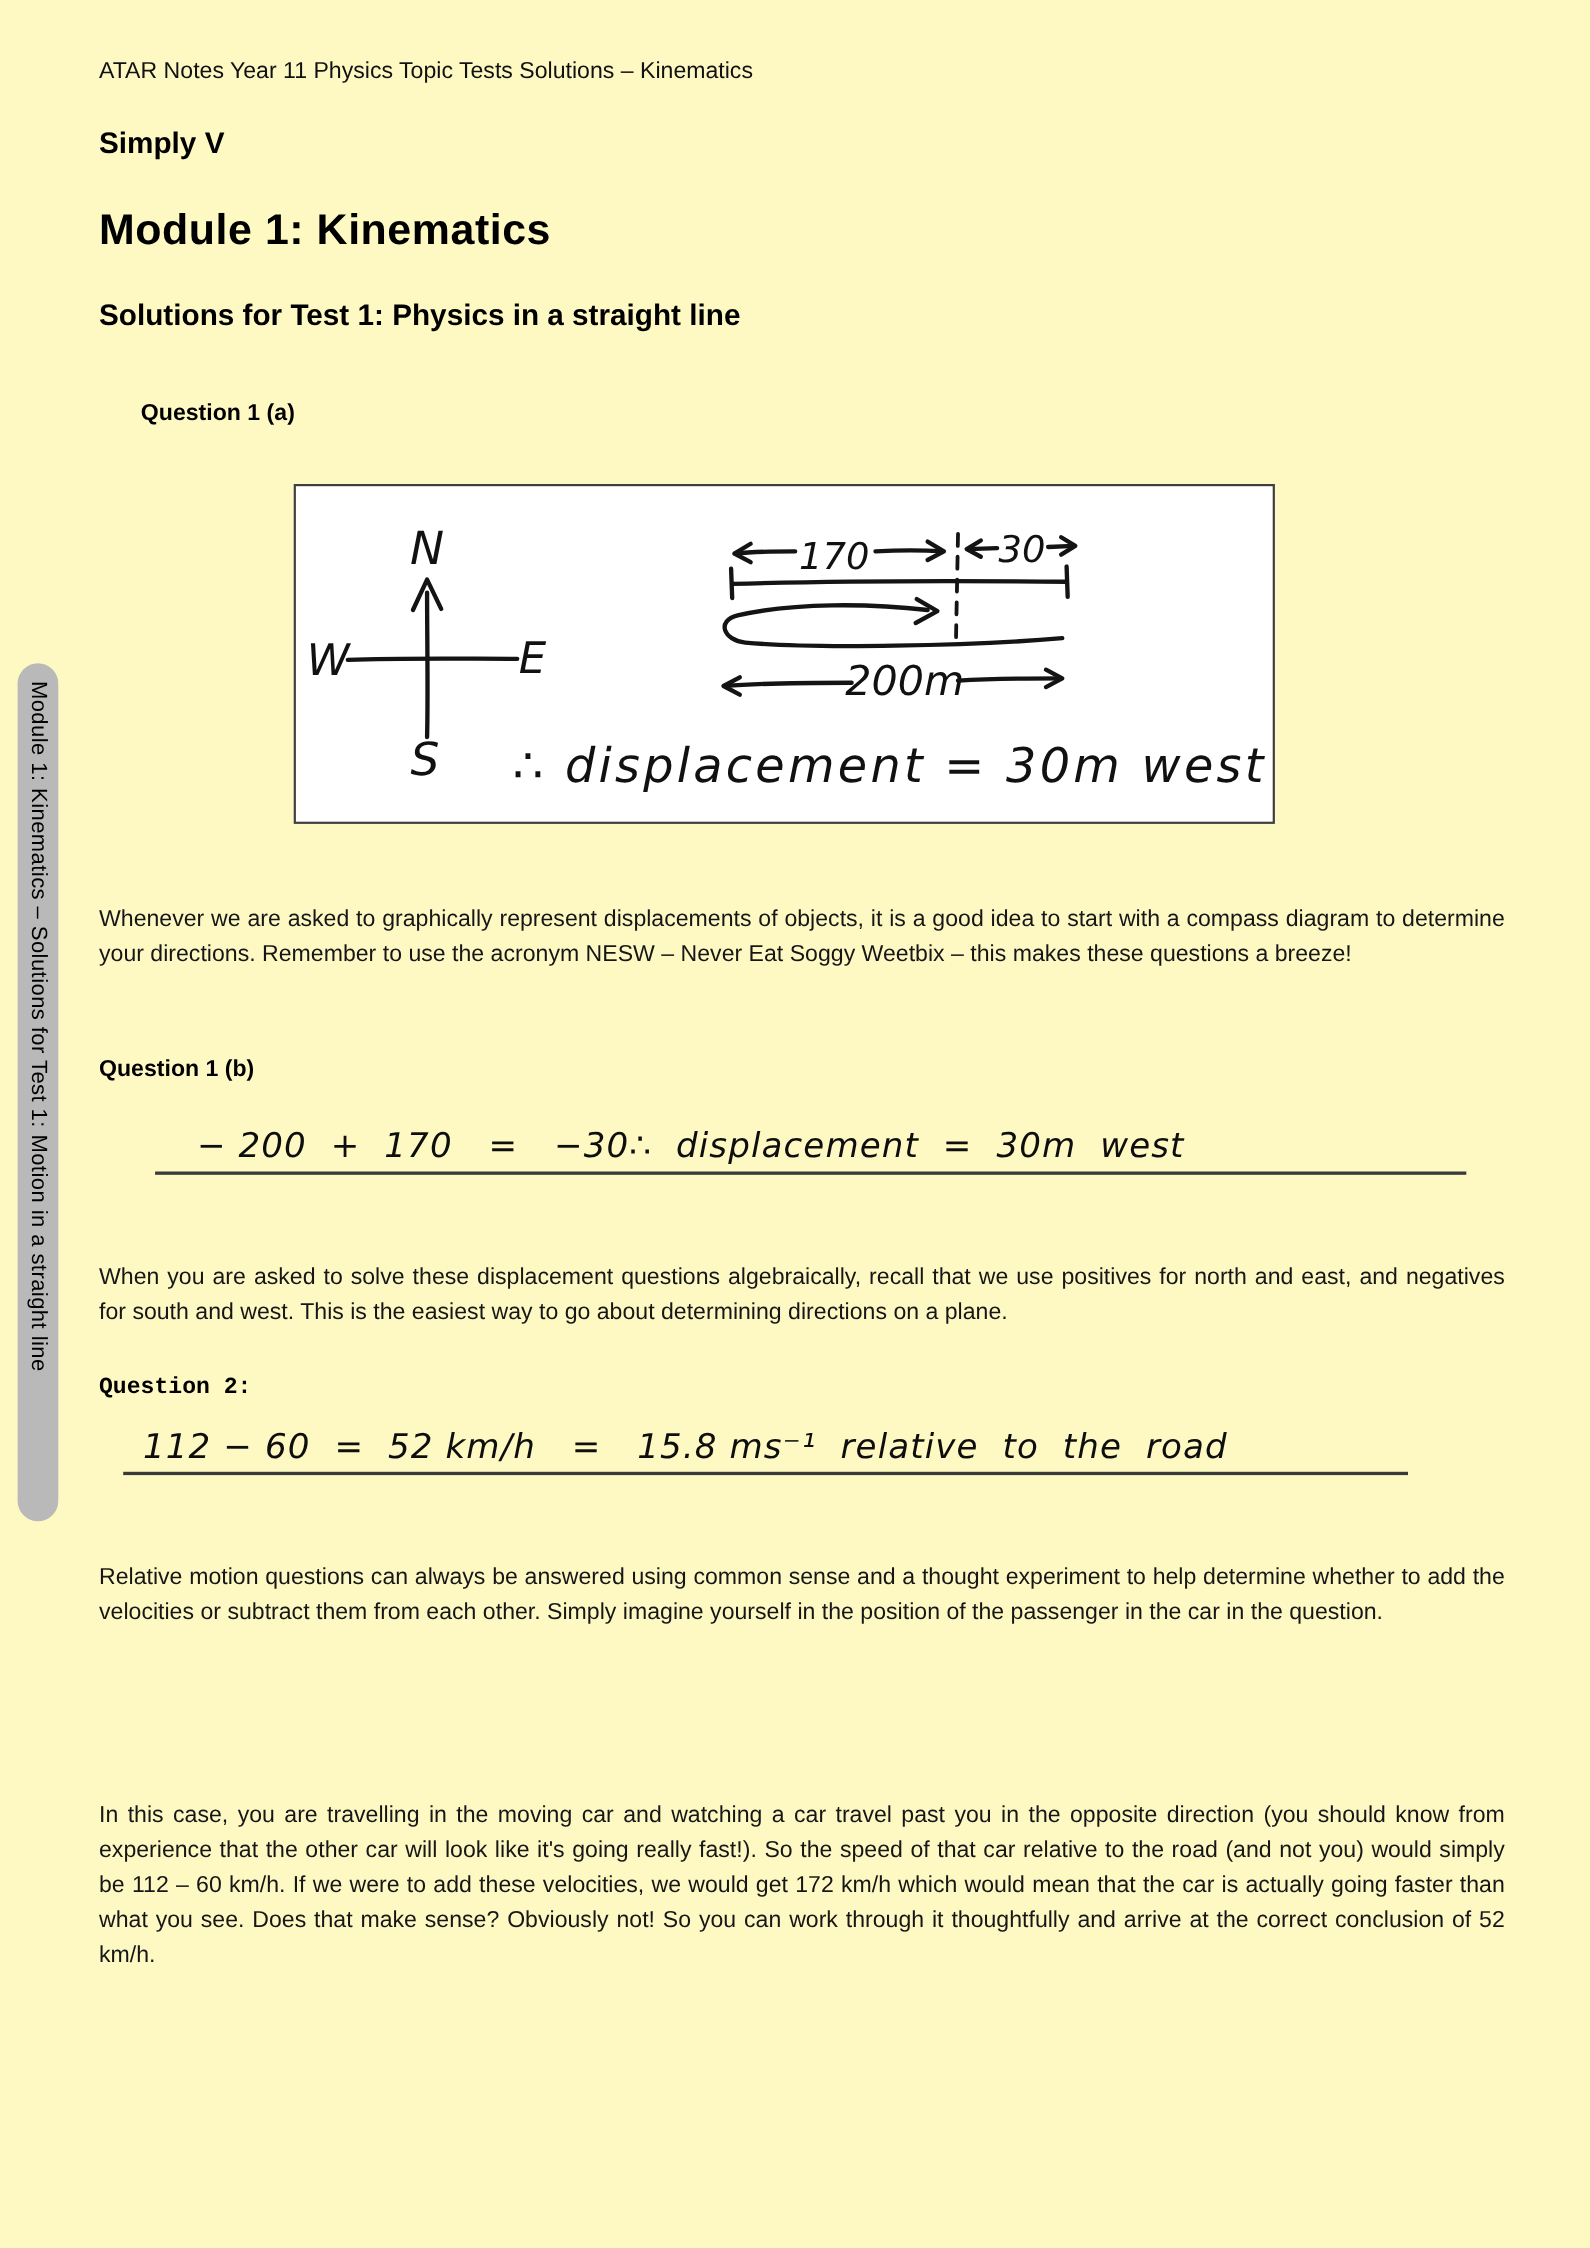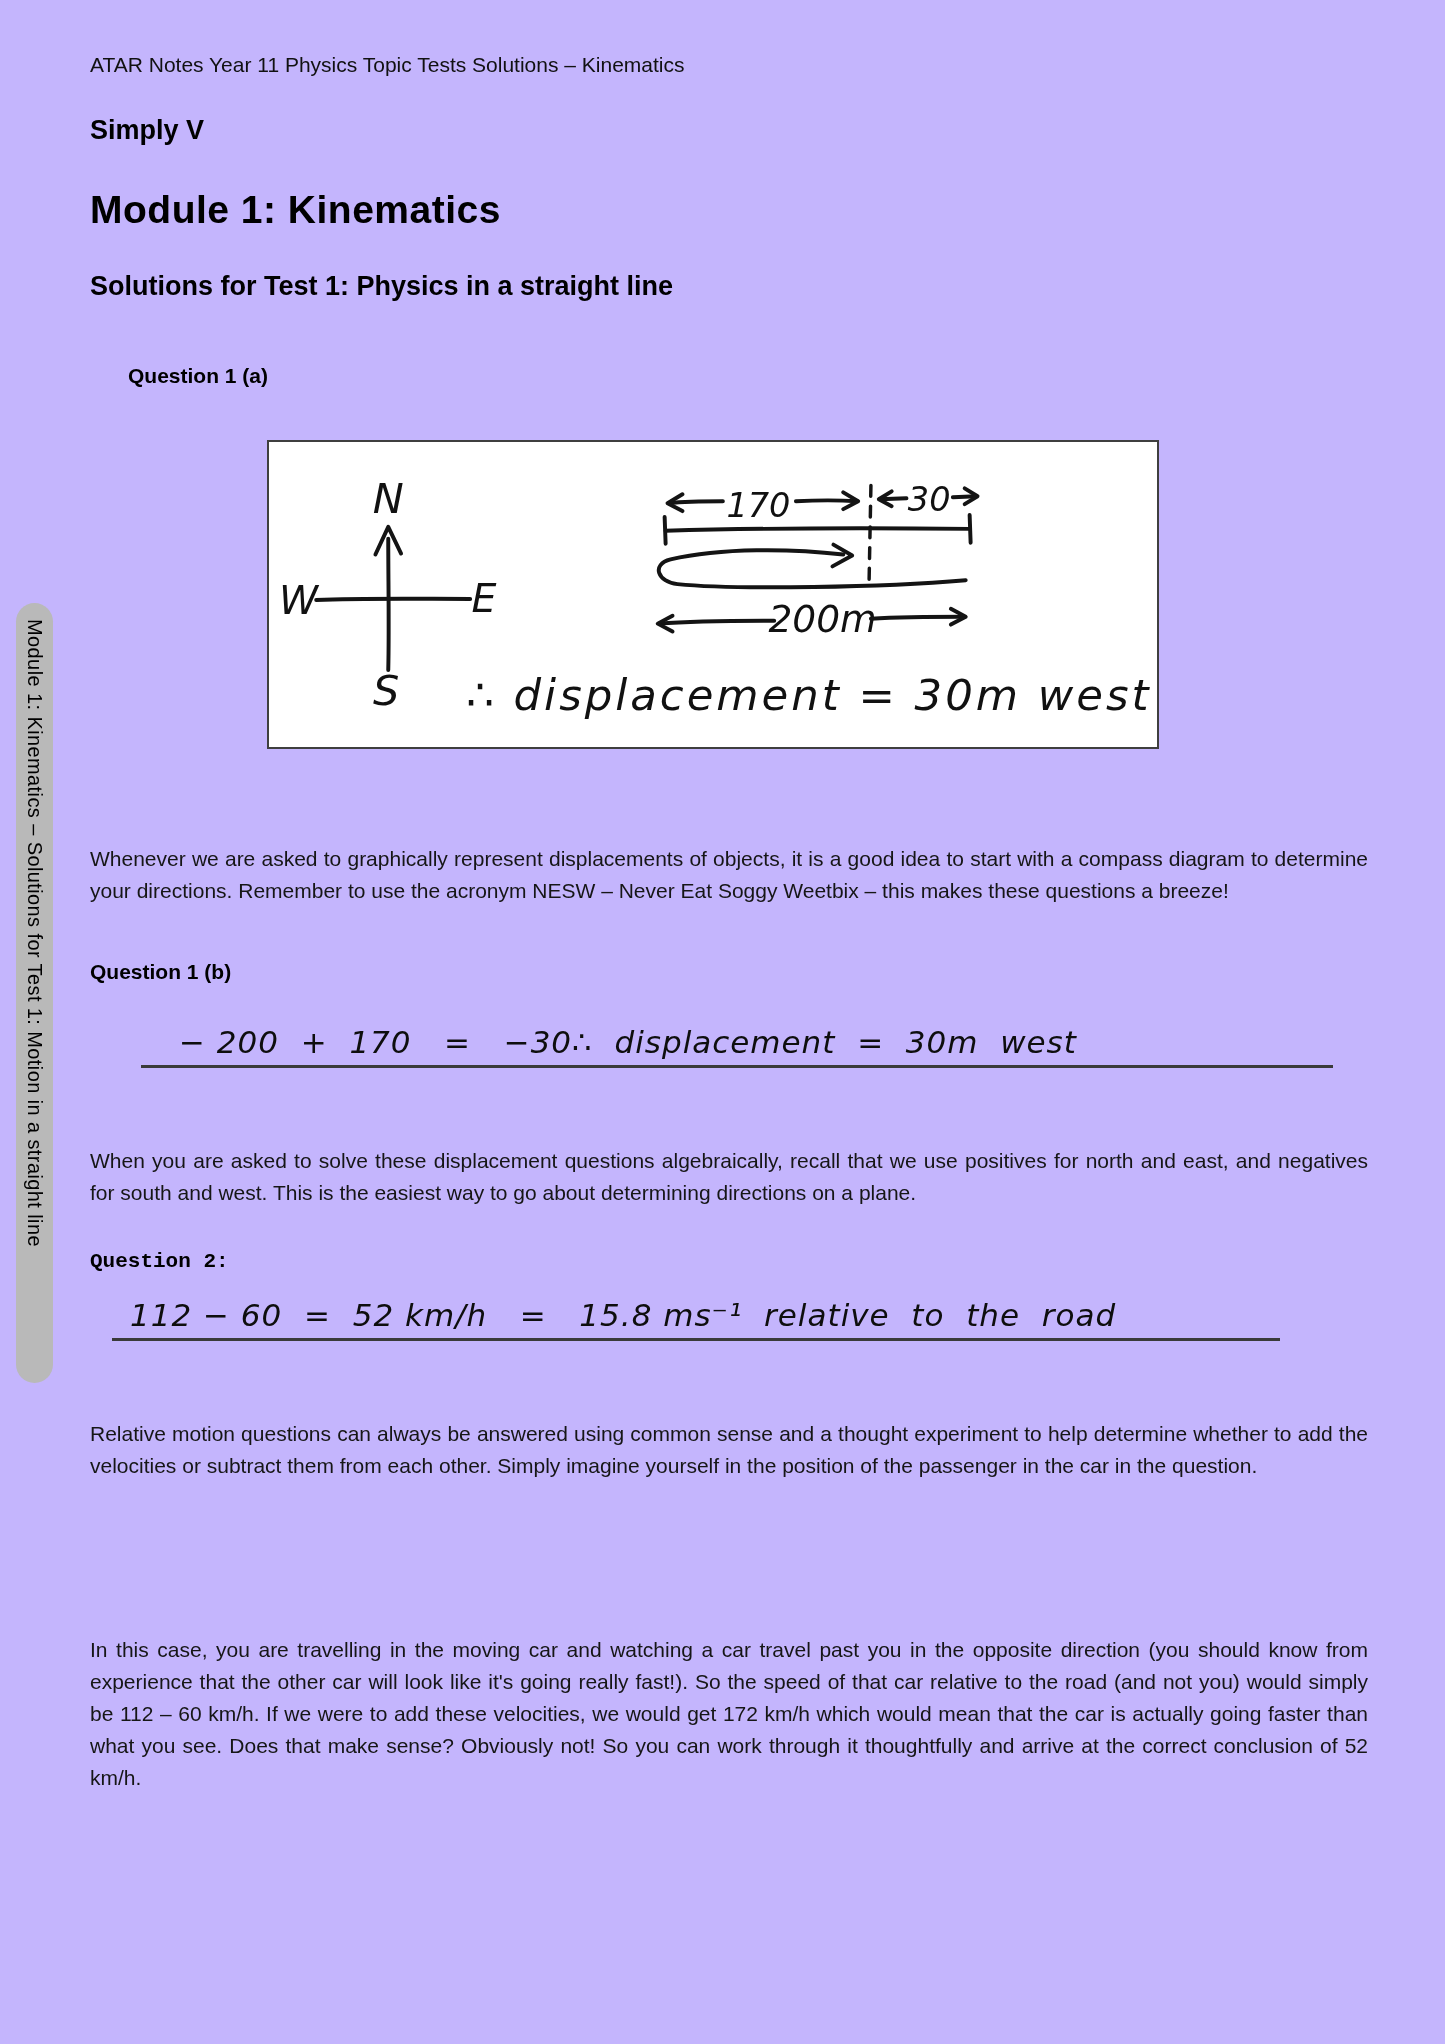--- a/index.html
+++ b/index.html
@@ -1,34 +1,34 @@
 <!DOCTYPE html>
 <html><head>
 <meta charset="utf-8">
 <style>
   * { margin:0; padding:0; box-sizing:border-box; }
   html,body { background:#ffffff; }
   .page {
-    position:relative; width:1445px; height:2044px; background:#c4b5fd;
+    position:relative; width:1445px; height:2044px; background:#fef9c3;
     font-family:"Liberation Sans", sans-serif; color:#1a1a1a; overflow:hidden;
   }
   .abs { position:absolute; }
   .header-line { left:90px; top:53px; font-size:21px; color:#111; }
   .topic-label { left:90px; top:115px; font-size:27px; font-weight:bold; color:#000; }
   .page-title  { left:90px; top:188px; font-size:39px; font-weight:bold; color:#000; letter-spacing:0.5px; }
   .page-subtitle { left:90px; top:271px; font-size:27px; font-weight:bold; color:#000; }
   .qheading { left:90px; font-size:21px; font-weight:bold; color:#000; }
   .qh-1a { top:364px;margin-left:38px; }
   .qh-1b { top:960px; }
   .qh-2  { top:1250px;font-family:Liberation Mono, monospace; }
   .body-par {
     left:90px; width:1278px; font-size:21px; line-height:32px;
     text-align:justify; color:#161616;
   }
-  .par-1a { top:843px; }
+  .par-1a { top:820px; }
   .par-1b { top:1145px; }
   .par-2a { top:1418px; }
   .par-2b { top:1634px; }
   .diagram-box {
     left:267px; top:440px; width:892px; height:309px;
     border:2px solid #3f3f3f; background:#fff;
   }
   .diagram-box svg { display:block; width:100%; height:100%; }
   .ink { stroke:#141414; stroke-width:4; fill:none; stroke-linecap:round; stroke-linejoin:round; }
   .ink-thin { stroke:#141414; stroke-width:3.5; fill:none; stroke-linecap:round; }

